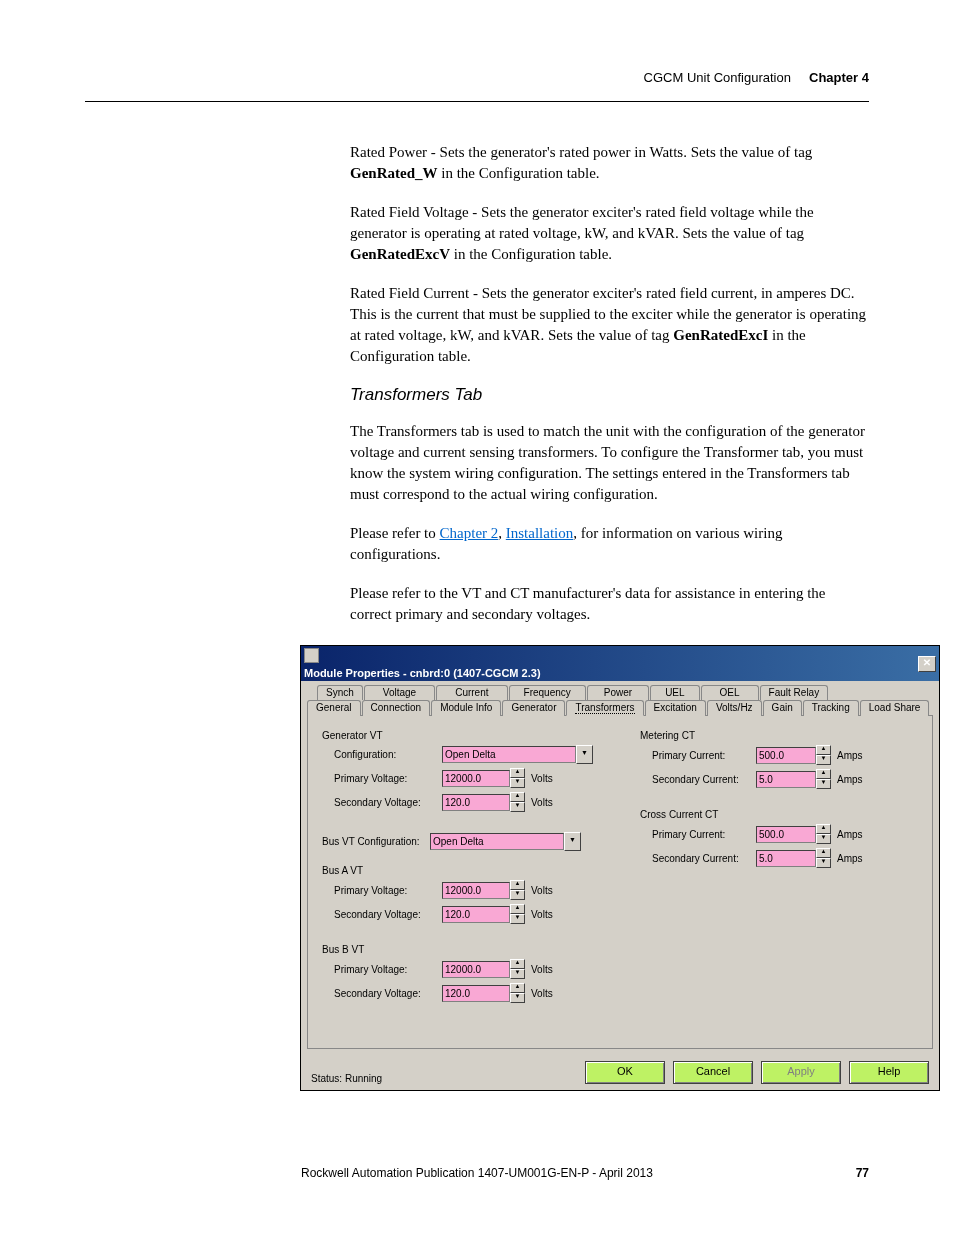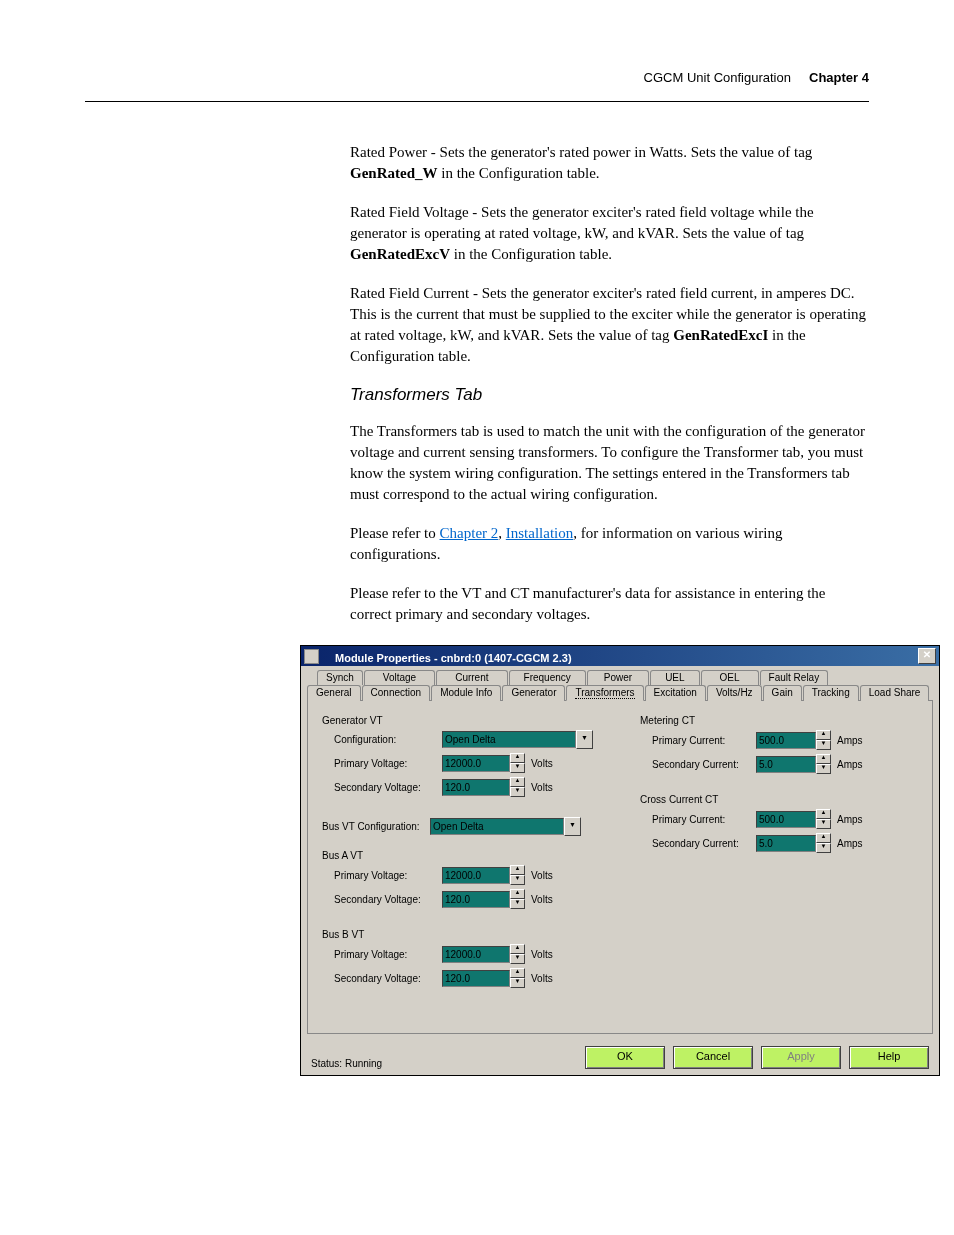--- a/index.html
+++ b/index.html
@@ -55,21 +55,21 @@
   .titlebar {
     background: linear-gradient(to right, #0a246a, #3a6ea5);
     color: #fff;
     font-weight: bold;
     padding: 2px 3px;
     display: flex;
     align-items: center;
     justify-content: space-between;
     font-size: 11px;
   }
-  .titlebar-left { display:flex; align-items:flex-end; gap:16px; }
+  .titlebar-left { display:flex; align-items:flex-start; gap:4px;flex-direction:column; }
   .sys-icon {
     width:13px; height:13px; background:#d4d0c8; border:1px solid #888;
     display:inline-block;
   }
   .close-btn {
     width: 16px; height: 14px;
     background: #d4d0c8;
     border: 1px solid #fff;
     border-right-color:#404040;
     border-bottom-color:#404040;
@@ -119,21 +119,21 @@
   .indent { margin-left:12px; }
   .field-row {
     display:flex;
     align-items:center;
     margin-bottom:4px;
     font-size:10px;
   }
   .field-row label { width:108px; white-space:nowrap; }
   .col-right .field-row label { width:104px; }
   .input-text {
-    background:#0f766e;
+    background:#f9a8d4;
     border:1px solid #808080;
     border-top-color:#404040;
     border-left-color:#404040;
     height:15px;
     padding:0 2px;
     font-size:10px;
     font-family:Tahoma,Arial;
   }
   .input-text.w-wide { width:128px; }
   .input-text.w-num { width:62px; }
@@ -409,14 +409,18 @@
         <div class="btn-row">
           <div class="win-btn">OK</div>
           <div class="win-btn">Cancel</div>
           <div class="win-btn disabled">Apply</div>
           <div class="win-btn">Help</div>
         </div>
       </div>
     </div>
   </div>
 
+  <div class="footer">
+    <span>Rockwell Automation Publication 1407-UM001G-EN-P - April 2013</span>
+    <span class="pagenum">77</span>
+  </div>
 
 </div>
 
 </body></html>

